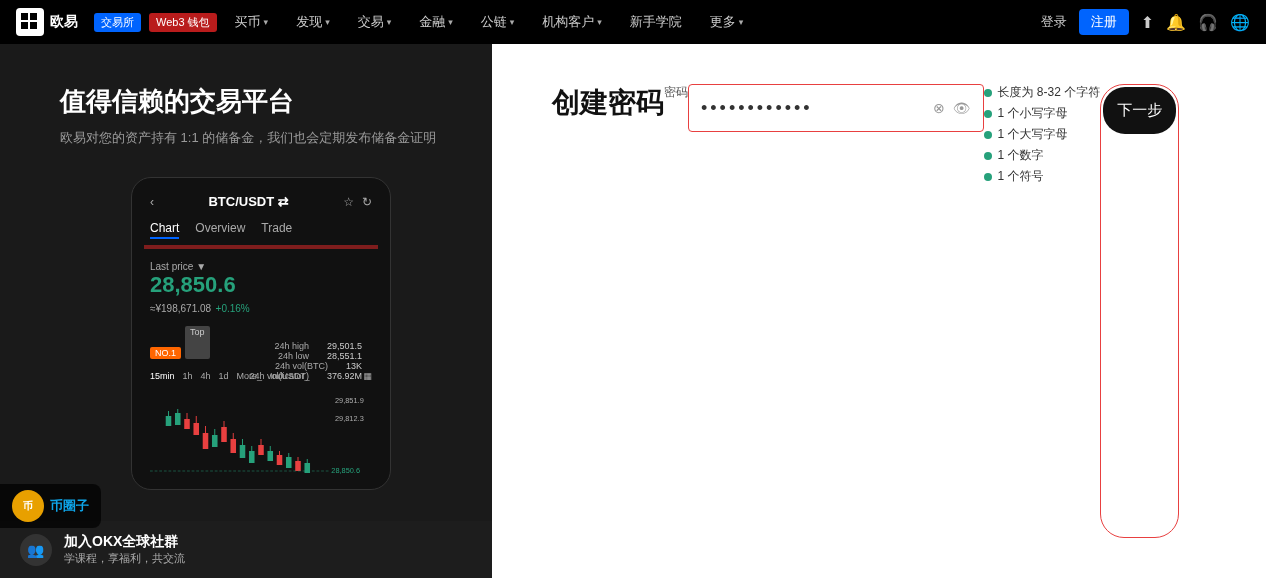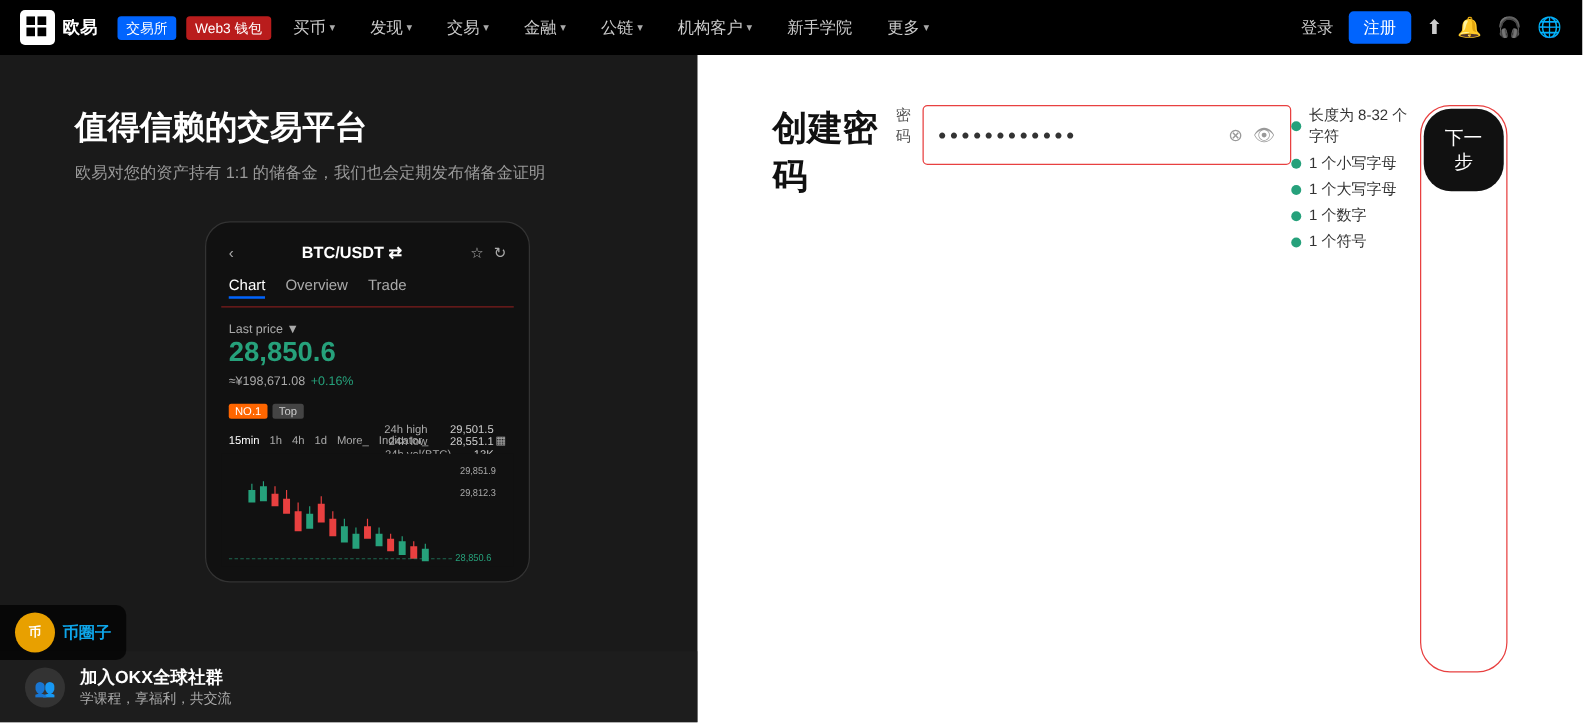--- a/index.html
+++ b/index.html
@@ -85,21 +85,21 @@
     }
 
     
     .main-layout {
       display: flex;
       height: calc(578px - 44px);
     }
 
     
     .left-panel {
-      width: 558px;
+      width: 492px;
       background: #1a1a1a;
       padding: 40px 30px 0 60px;
       position: relative;
       overflow: hidden;
     }
     .left-title {
       color: #fff;
       font-size: 26px;
       font-weight: bold;
       margin-bottom: 10px;
@@ -139,21 +139,21 @@
     .phone-icons {
       display: flex;
       gap: 8px;
       color: #aaa;
       font-size: 12px;
     }
     .phone-tabs {
       display: flex;
       gap: 16px;
       padding: 2px 6px 6px;
-      border-bottom: 1px solid #7f1d1d;
+      border-bottom: 4px solid #7f1d1d;
       margin-bottom: 8px;
     }
     .phone-tab {
       color: #aaa;
       font-size: 12px;
       cursor: pointer;
     }
     .phone-tab.active {
       color: #fff;
       border-bottom: 2px solid #0064fe;
@@ -203,20 +203,21 @@
       gap: 4px;
       padding: 4px 6px;
       margin-bottom: 6px;
     }
     .badge-no1 {
       background: #ff6600;
       color: #fff;
       font-size: 9px;
       padding: 1px 5px;
       border-radius: 2px;
+      margin-top: 21px;
     }
     .badge-top {
       background: #444;
       color: #ccc;
       font-size: 9px;
       padding: 1px 5px;
       border-radius: 2px;
     }
     .timeframe-row {
       display: flex;

